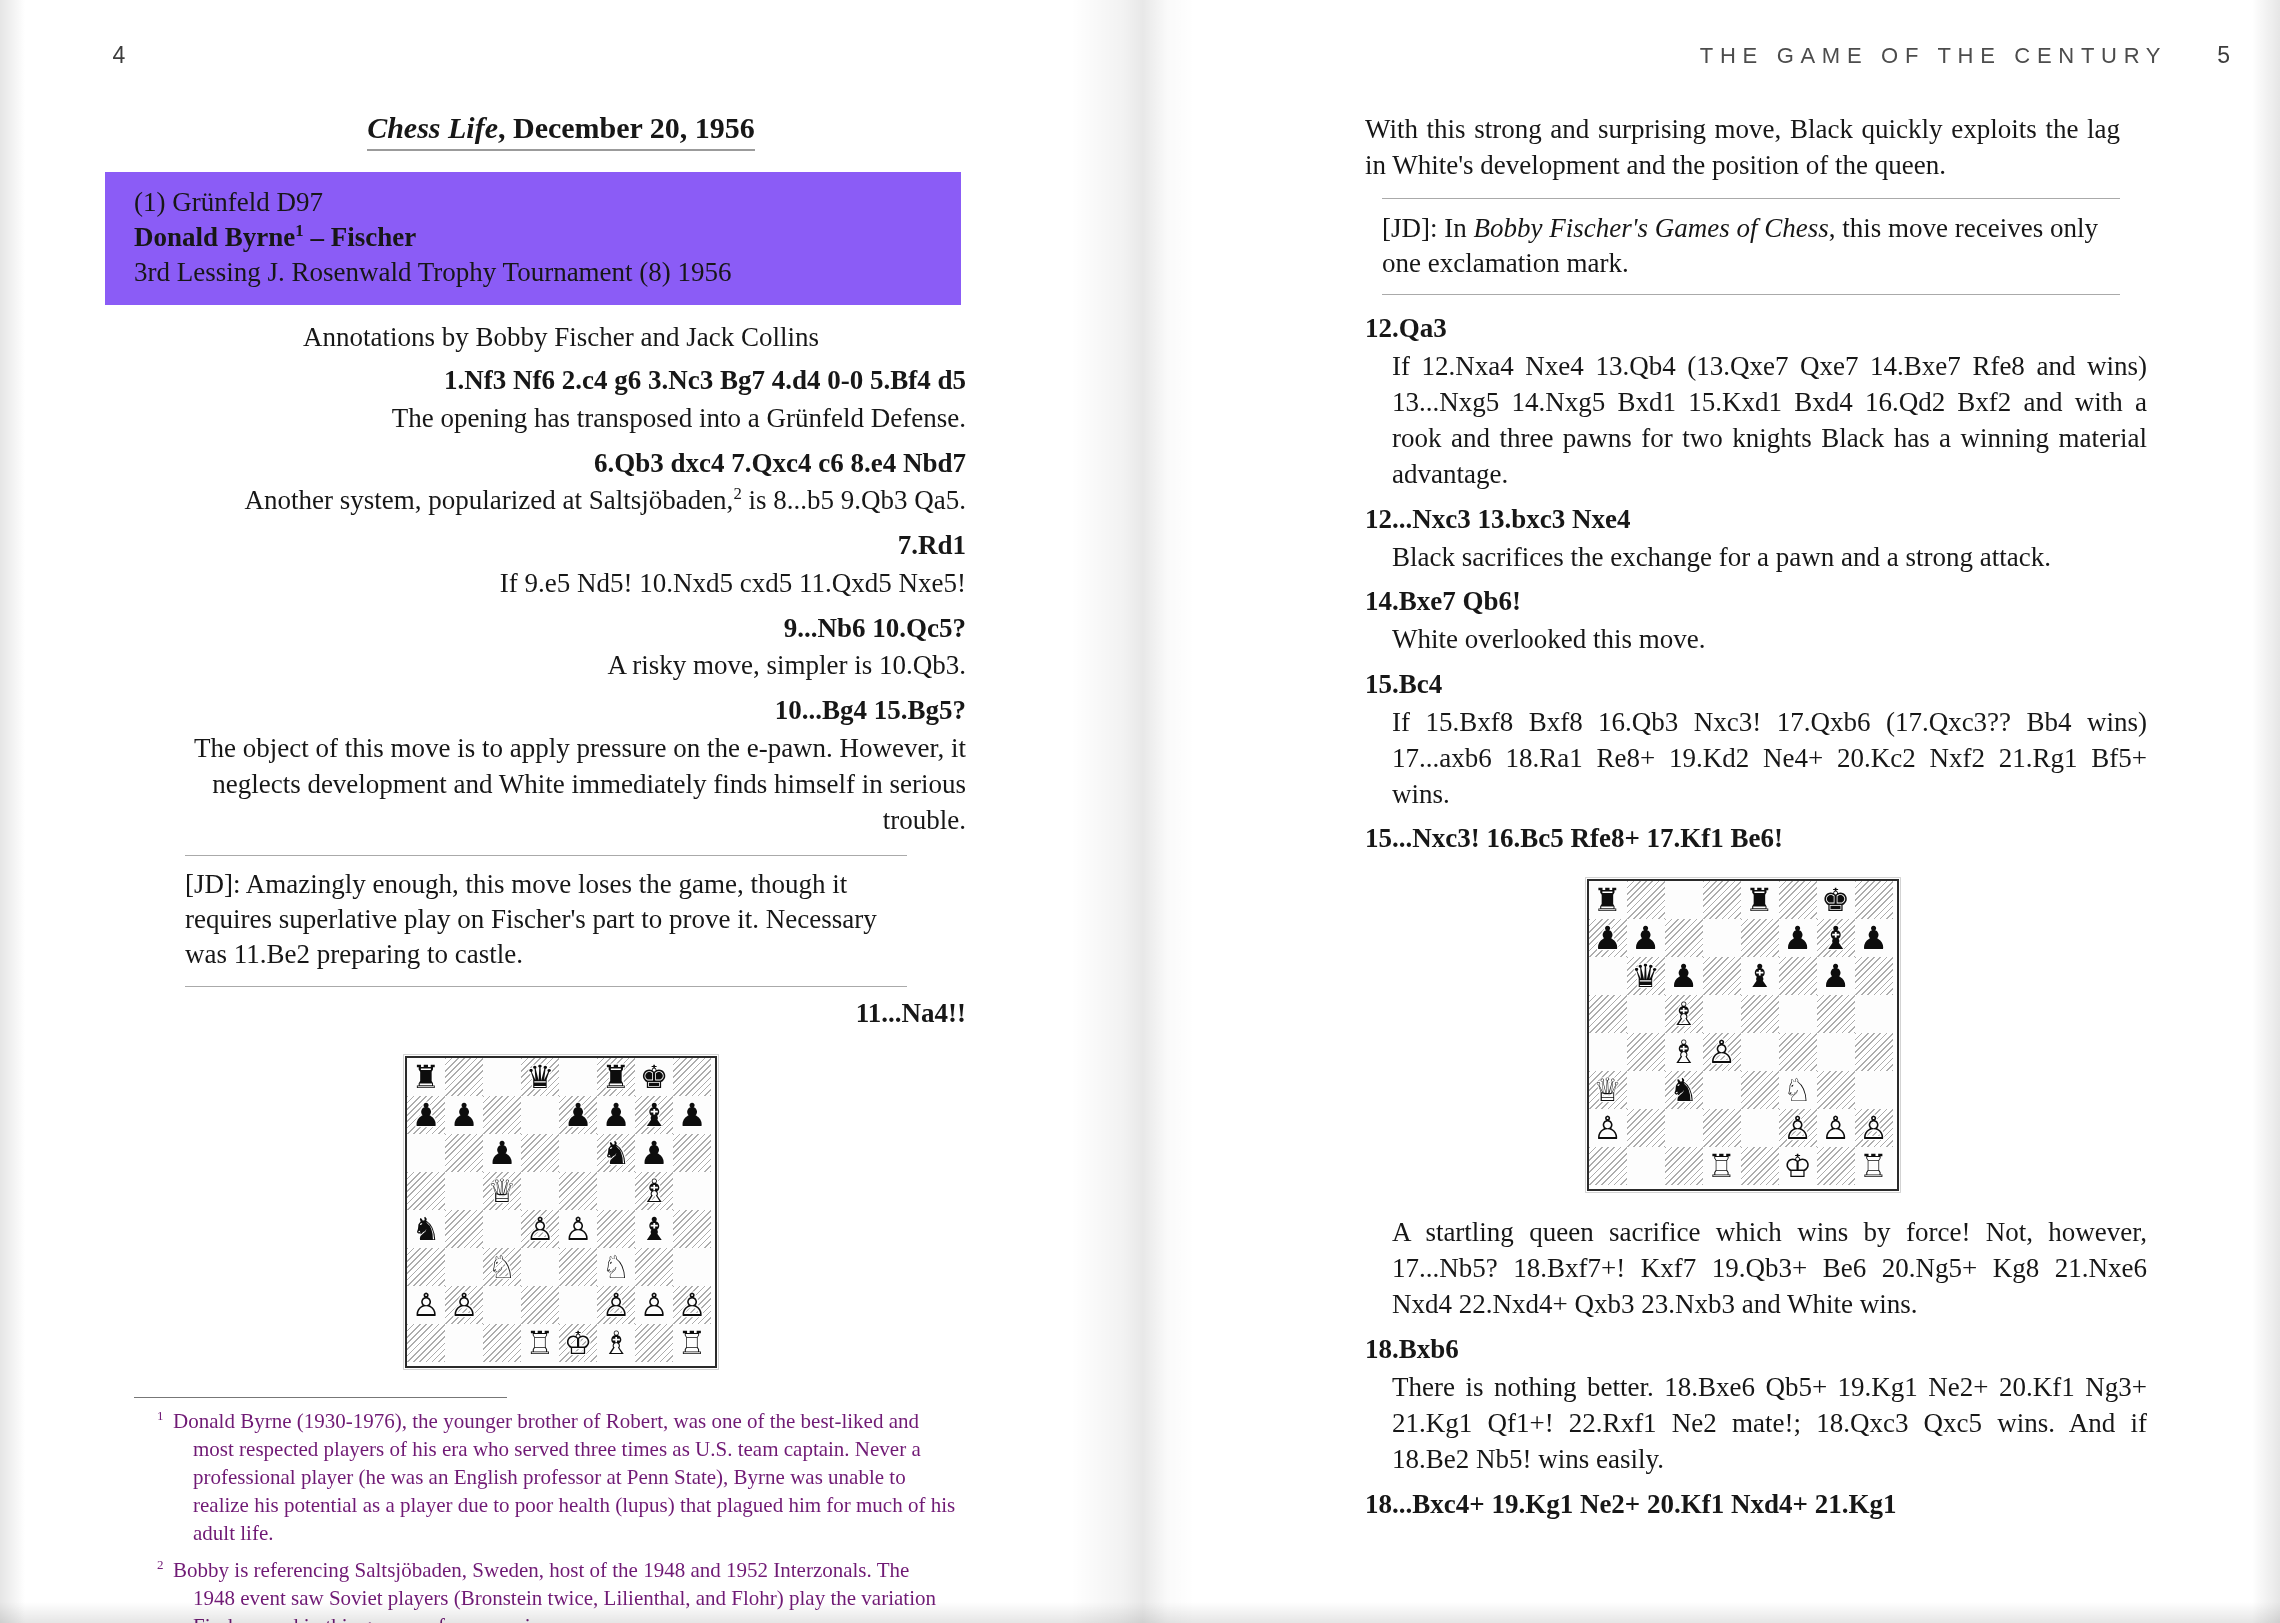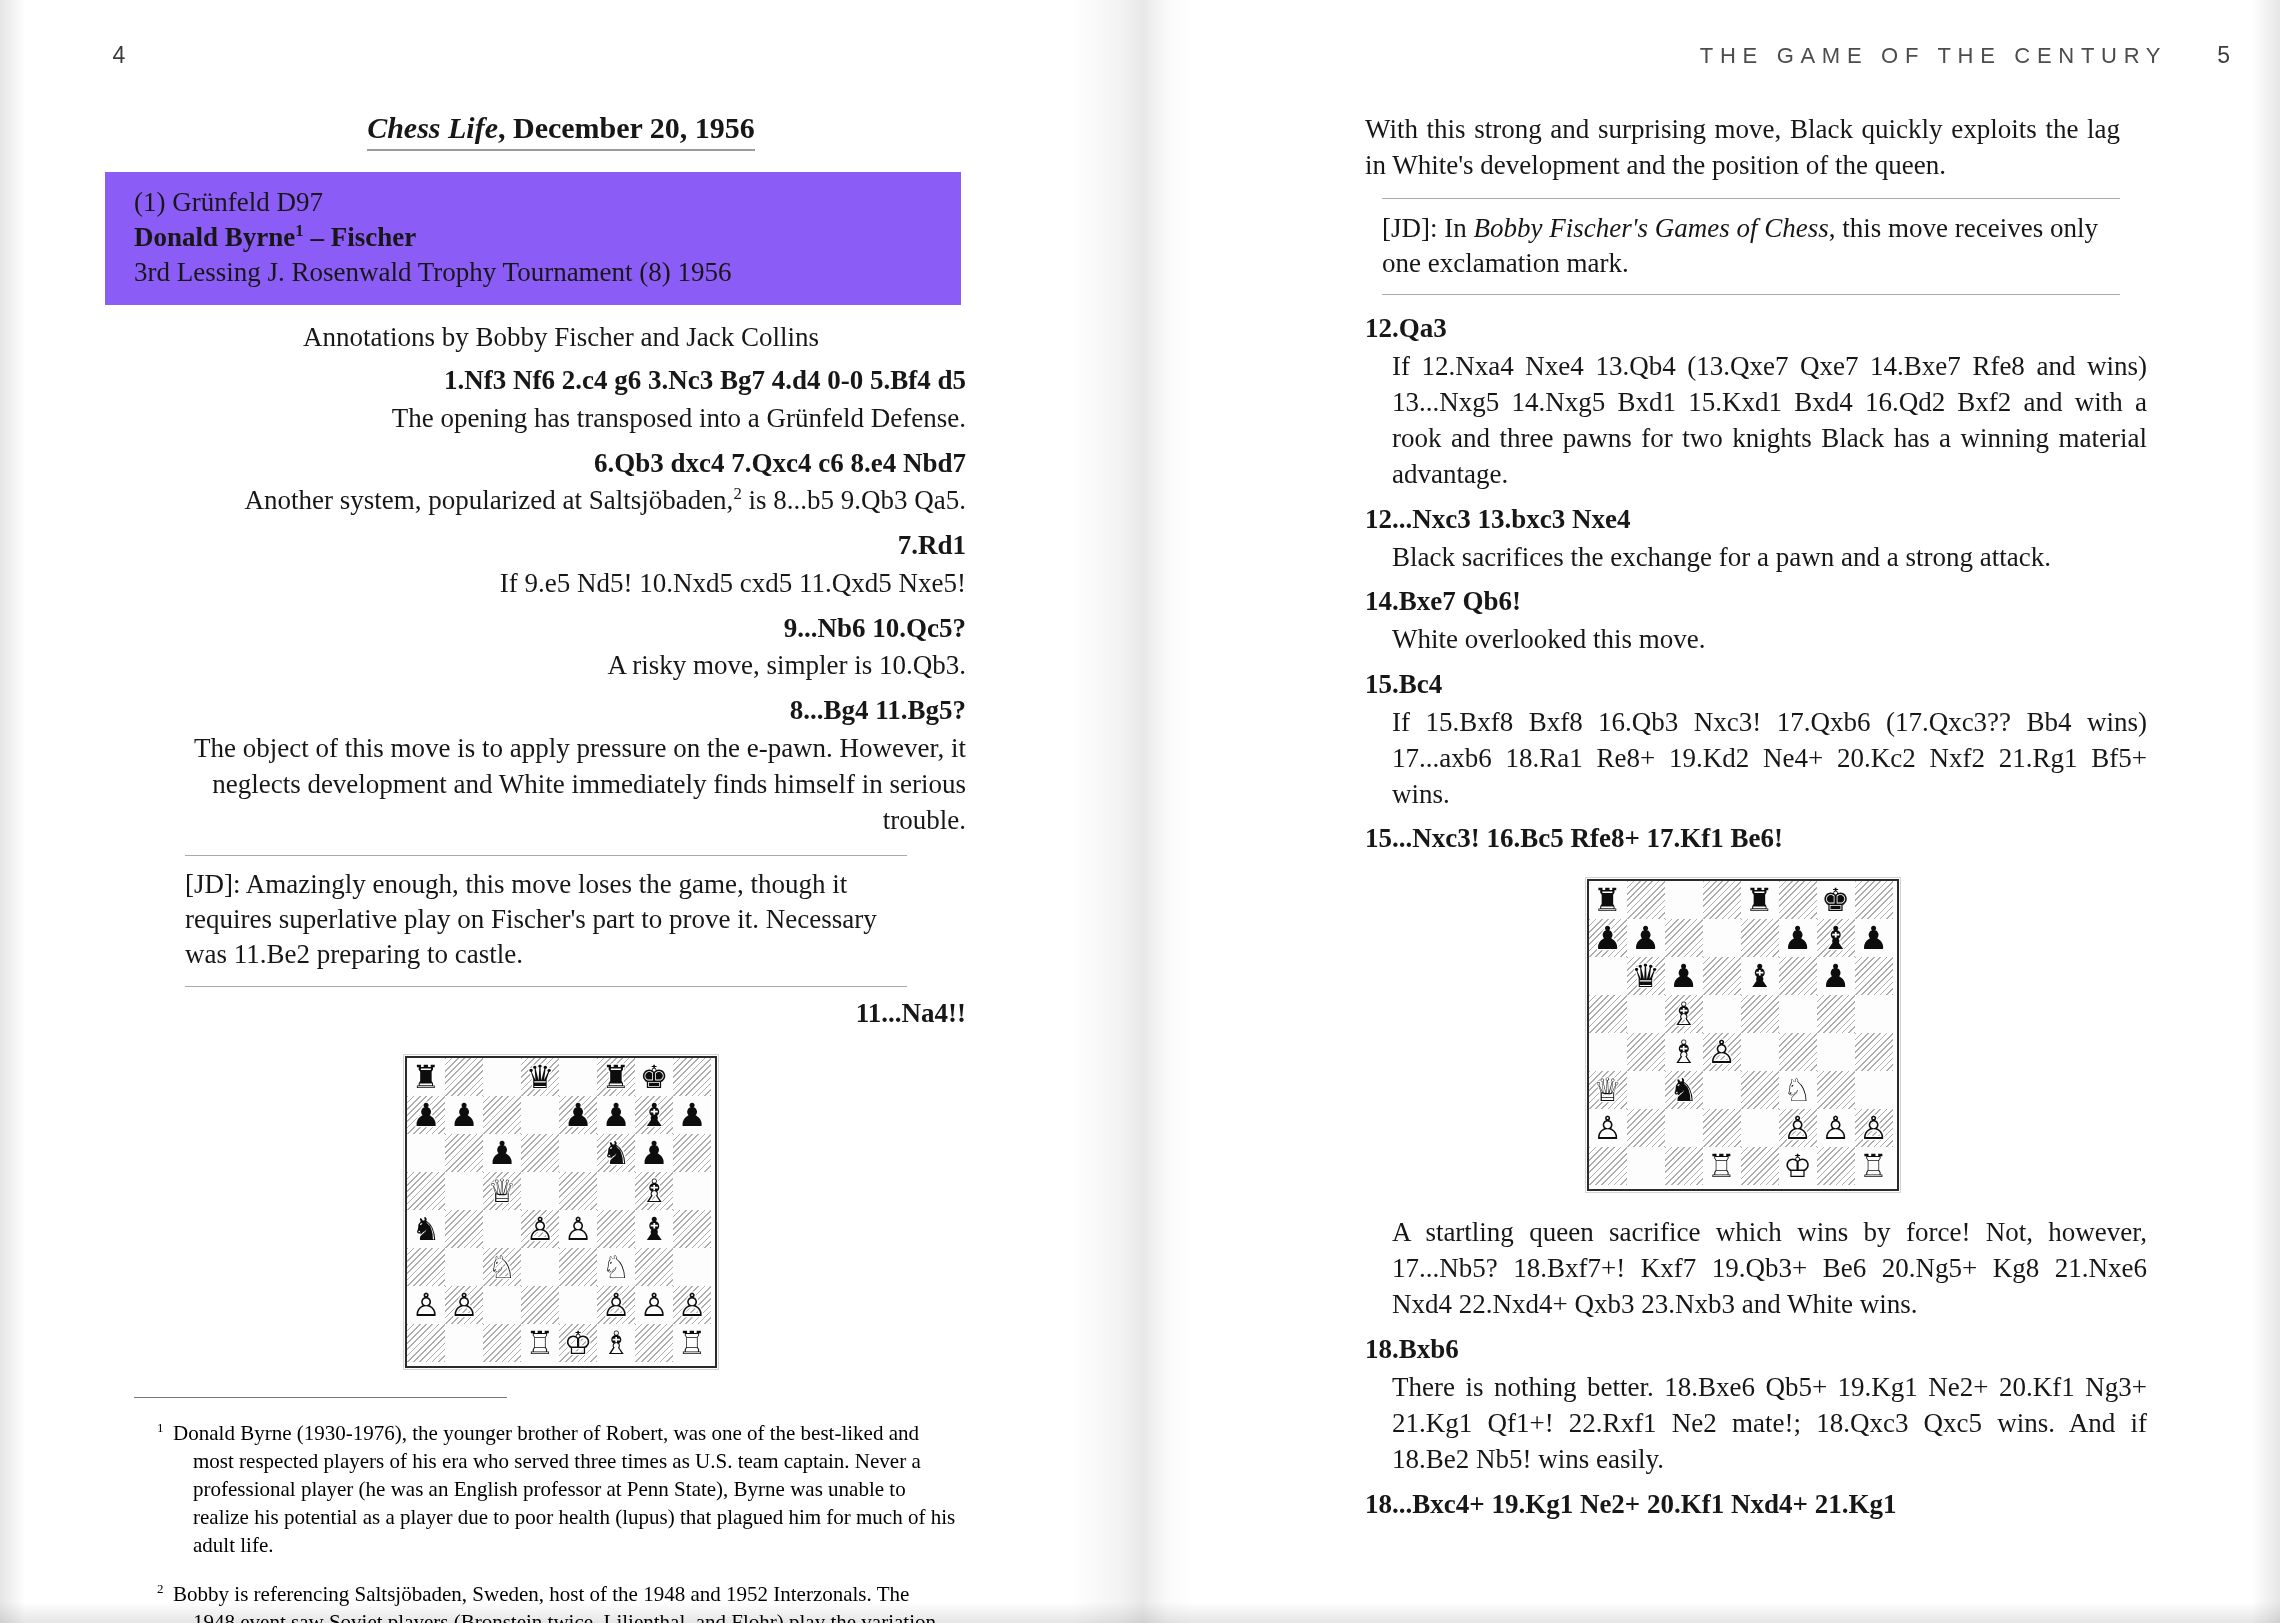--- a/index.html
+++ b/index.html
@@ -111,22 +111,22 @@
   .piece {
     font-family: "DejaVu Sans", sans-serif;
     font-size: 32px; line-height: 38px; color: #0d0d0d;
     text-shadow: 0 0 1.9px #fff, 0 0 1.9px #fff, 0 0 2.9px #fff, 1px 1px 0 #fff, -1px -1px 0 #fff, 1px -1px 0 #fff, -1px 1px 0 #fff;
   }
 
   
   .footnotes { margin-top: 29px; margin-left: 29px; width: 822px; }
   .fn-rule { width: 373px; border-top: 1.9px solid #777; margin-bottom: 7.6px; }
   .fn {
-    font-size: 21px; line-height: 28px; color: #000000;
-    padding-left: 59px; text-indent: -36px; margin-top: 21px;
+    font-size: 21px; line-height: 28px; color: #701a75;
+    padding-left: 59px; text-indent: -36px; margin-top: 9px;
   }
   .fn sup { margin-right: 9.6px; }
 </style>
 </head>
 <body>
 
 <div class="spread">
 
   <section class="page page-left">
 
@@ -157,21 +157,21 @@
 
       <p class="move">6.Qb3 dxc4 7.Qxc4 c6 8.e4 Nbd7</p>
       <p class="note"><span>Another system, popularized at Saltsjöbaden,</span><sup>2</sup><span> is 8...b5 9.Qb3 Qa5.</span></p>
 
       <p class="move">7.Rd1</p>
       <p class="note">If 9.e5 Nd5! 10.Nxd5 cxd5 11.Qxd5 Nxe5!</p>
 
       <p class="move">9...Nb6 10.Qc5?</p>
       <p class="note">A risky move, simpler is 10.Qb3.</p>
 
-      <p class="move">8...Bg4 11.Bg5?</p>
+      <p class="move">10...Bg4 15.Bg5?</p>
       <p class="note">The object of this move is to apply pressure on the e-pawn. However, it neglects development and White immediately finds himself in serious trouble.</p>
 
       <div class="jd">
         <p>[JD]: Amazingly enough, this move loses the game, though it requires superlative play on Fischer's part to prove it. Necessary was 11.Be2 preparing to castle.</p>
       </div>
 
       <p class="move">11...Na4!!</p>
 
       <div class="board-wrap">
         <div class="board">

